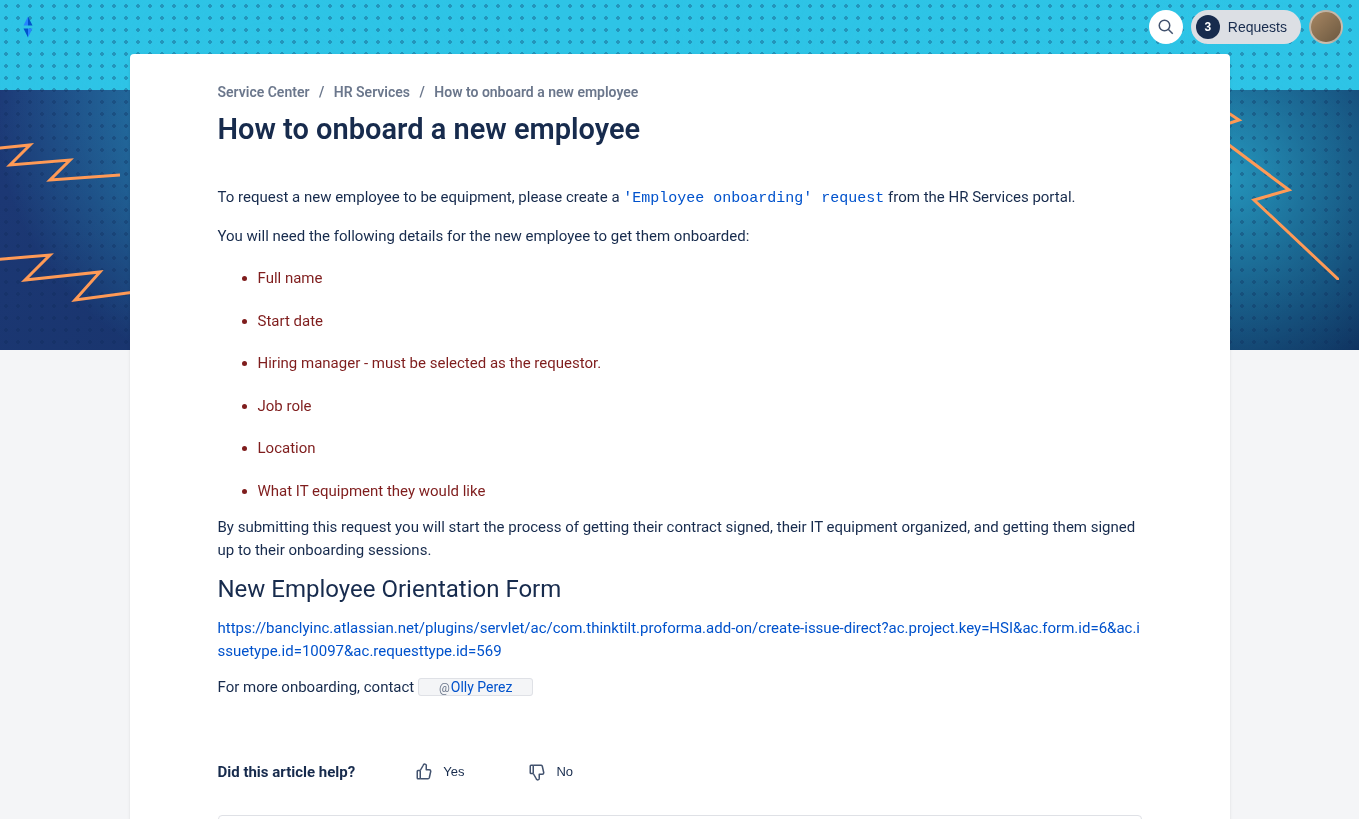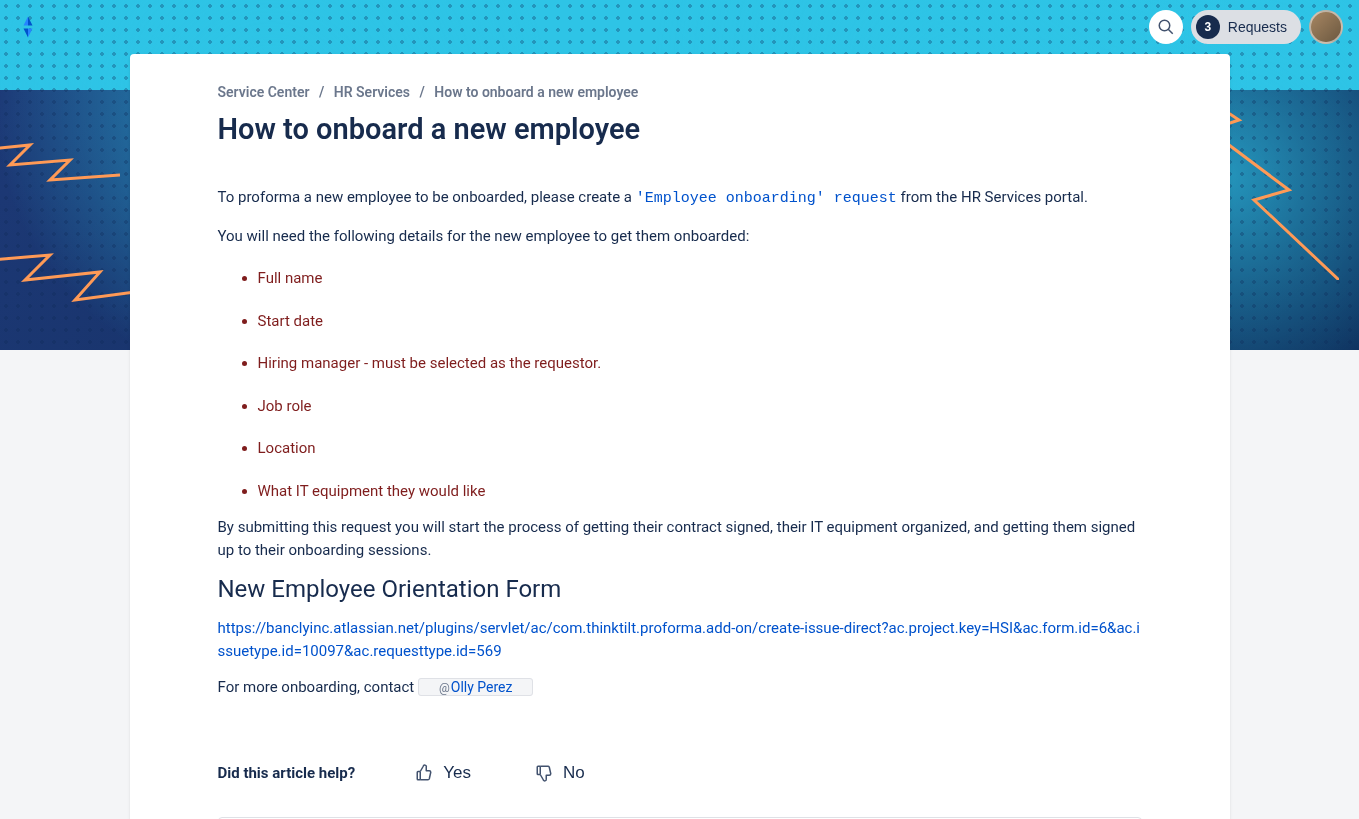--- a/index.html
+++ b/index.html
@@ -210,21 +210,21 @@
       font-size: 15px;
       color: #172B4D;
     }
     .feedback-btn {
       display: flex;
       align-items: center;
       gap: 10px;
       background: none;
       border: none;
       cursor: pointer;
-      font-size: 17px;
+      font-size: 13px;
       color: #172B4D;
       padding: 4px;
     }
     .contact-card {
       border: 1px solid #dfe1e6;
       border-radius: 4px;
       padding: 22px 24px;
       display: flex;
       align-items: center;
       justify-content: space-between;
@@ -281,21 +281,21 @@
     <span class="breadcrumb-sep">/</span>
     <a>HR Services</a>
     <span class="breadcrumb-sep">/</span>
     <a>How to onboard a new employee</a>
   </div>
 
   <h1>How to onboard a new employee</h1>
 
   <div class="article-body">
     <p>
-      <span>To proforma a new employee to be onboarded, please create a </span><a class="link">'Employee onboarding' request</a><span> from the HR Services portal.</span>
+      <span>To request a new employee to be equipment, please create a </span><a class="link">'Employee onboarding' request</a><span> from the HR Services portal.</span>
     </p>
     <p>You will need the following details for the new employee to get them onboarded:</p>
     <ul>
       <li>Full name</li>
       <li>Start date</li>
       <li>Hiring manager - must be selected as the requestor.</li>
       <li>Job role</li>
       <li>Location</li>
       <li>What IT equipment they would like</li>
     </ul>

